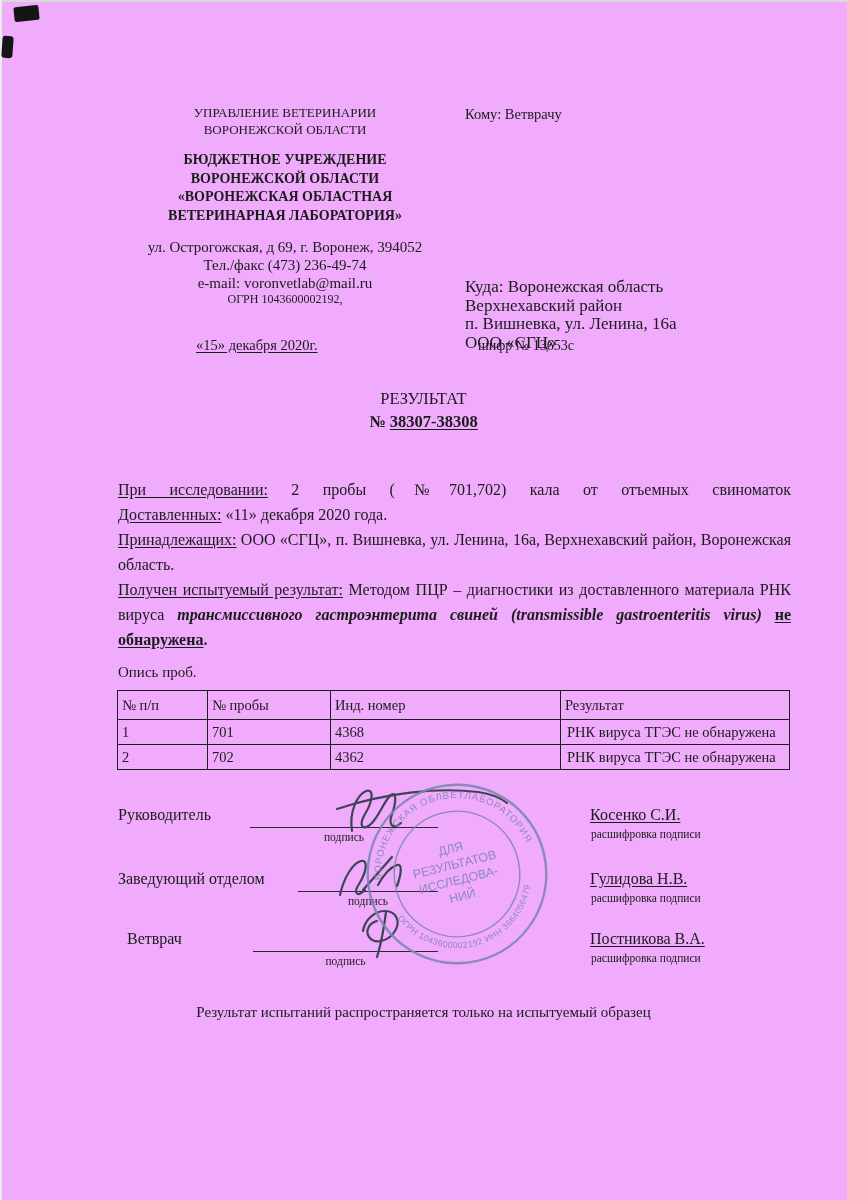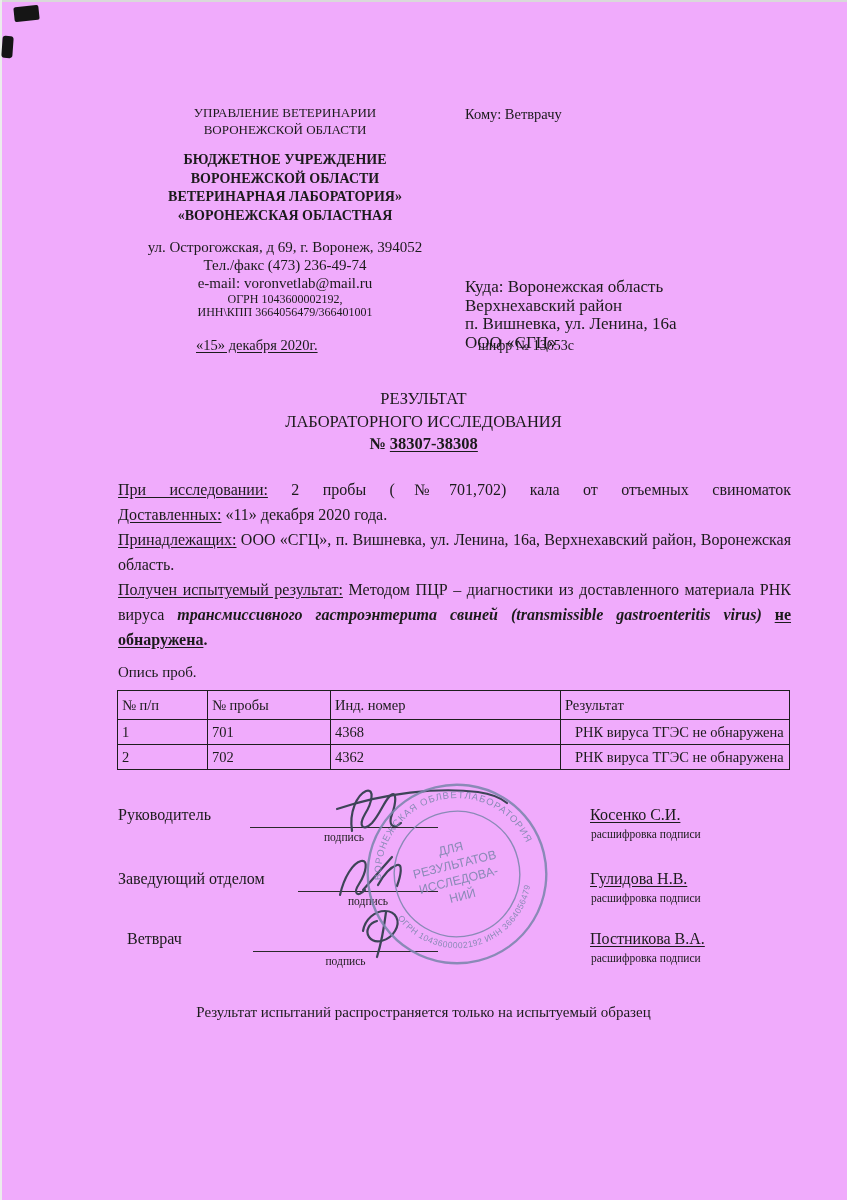--- a/index.html
+++ b/index.html
@@ -33,21 +33,21 @@
   .jline{text-align:justify;text-align-last:justify;}
   .just{text-align:justify;}
 
   .tbl-caption{left:118px;top:664px;font-size:15px;}
   .samples{left:117px;top:690px;width:672px;border-collapse:collapse;
            font-size:14.5px;table-layout:fixed;}
   .samples th,.samples td{border:1.5px solid #1d1d1d;font-weight:normal;
            text-align:left;padding:2px 4px;overflow:hidden;}
   .samples th{height:24px;}
   .samples td{height:20px;}
-  .samples td.result{text-align:left;padding-left:14px;}
+  .samples td.result{text-align:left;padding-left:6px;}
 
   .sigrow{left:0;width:754px;height:45px;font-size:16px;}
   .sigrow .role{position:absolute;left:118px;top:0;}
   .sigrow .sigline{position:absolute;top:21px;height:0;border-bottom:1.5px solid #2a2a2a;}
   .sigrow .sigcap{position:absolute;top:25px;text-align:center;font-size:11.5px;}
   .sigrow .name{position:absolute;left:590px;top:0;}
   .sigrow .namecap{position:absolute;left:591px;top:22px;font-size:11.5px;}
 
   .footer{left:0;top:1004px;width:847px;text-align:center;font-size:15px;}
 
@@ -66,48 +66,46 @@
   <div class="artifact a2"></div>
 
   <div class="abs hdr-left">
     <div class="auth">
       <div>УПРАВЛЕНИЕ ВЕТЕРИНАРИИ</div>
       <div>ВОРОНЕЖСКОЙ ОБЛАСТИ</div>
     </div>
     <div class="org">
       <div>БЮДЖЕТНОЕ УЧРЕЖДЕНИЕ</div>
       <div>ВОРОНЕЖСКОЙ ОБЛАСТИ</div>
+      <div>«ВОРОНЕЖСКАЯ ОБЛАСТНАЯ</div>
       <div>ВЕТЕРИНАРНАЯ ЛАБОРАТОРИЯ»</div>
-      <div>«ВОРОНЕЖСКАЯ ОБЛАСТНАЯ</div>
     </div>
     <div class="contacts">
       <div>ул. Острогожская, д 69, г. Воронеж, 394052</div>
       <div>Тел./факс  (473) 236-49-74</div>
       <div>e-mail: voronvetlab@mail.ru</div>
     </div>
     <div class="reg">
       <div>ОГРН 1043600002192,</div>
-      <div>ИНН\КПП 3664056479/366401001</div>
     </div>
   </div>
 
   <div class="abs date-line u">«15» декабря 2020г.</div>
 
   <div class="abs to">Кому: Ветврачу</div>
   <div class="abs dest">
     <div>Куда: Воронежская область</div>
     <div>Верхнехавский район</div>
     <div>п. Вишневка, ул. Ленина, 16а</div>
     <div>ООО «СГЦ»</div>
   </div>
   <div class="abs cipher">шифр № 13653с</div>
 
   <div class="abs title">
     <div>РЕЗУЛЬТАТ</div>
-    <div>ЛАБОРАТОРНОГО ИССЛЕДОВАНИЯ</div>
     <div class="b"><span>№</span> <span class="u">38307-38308</span></div>
   </div>
 
   <div class="abs body-text">
     <div class="jline">
       <span class="u">При исследовании:</span>
       <span>2 пробы (№701,702) кала от отъемных свиноматок</span>
     </div>
     <div>
       <span class="u">Доставленных:</span>

